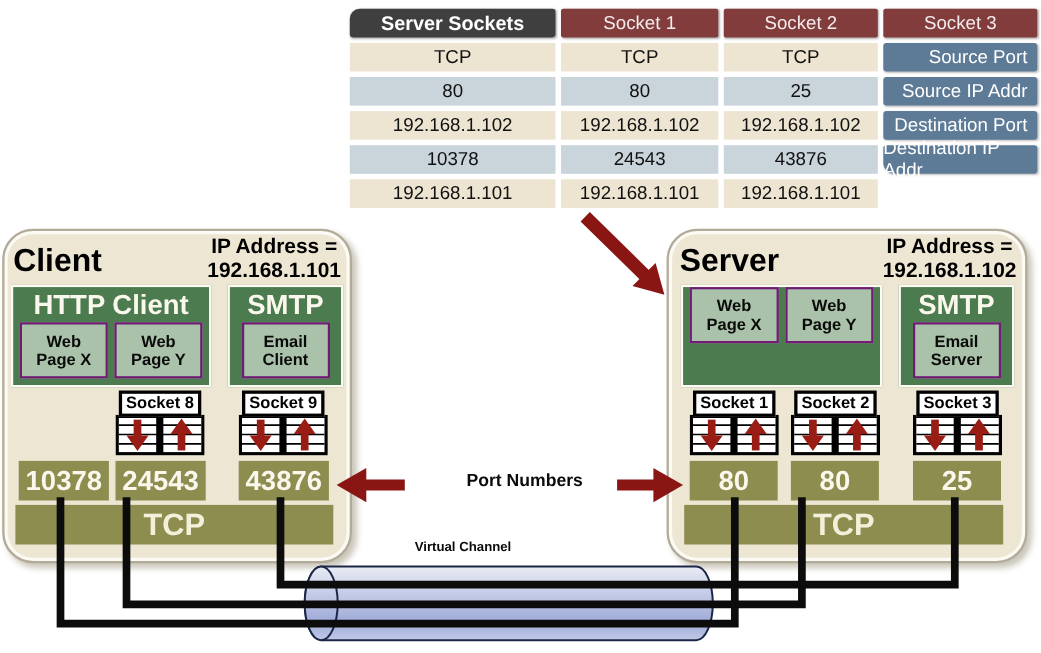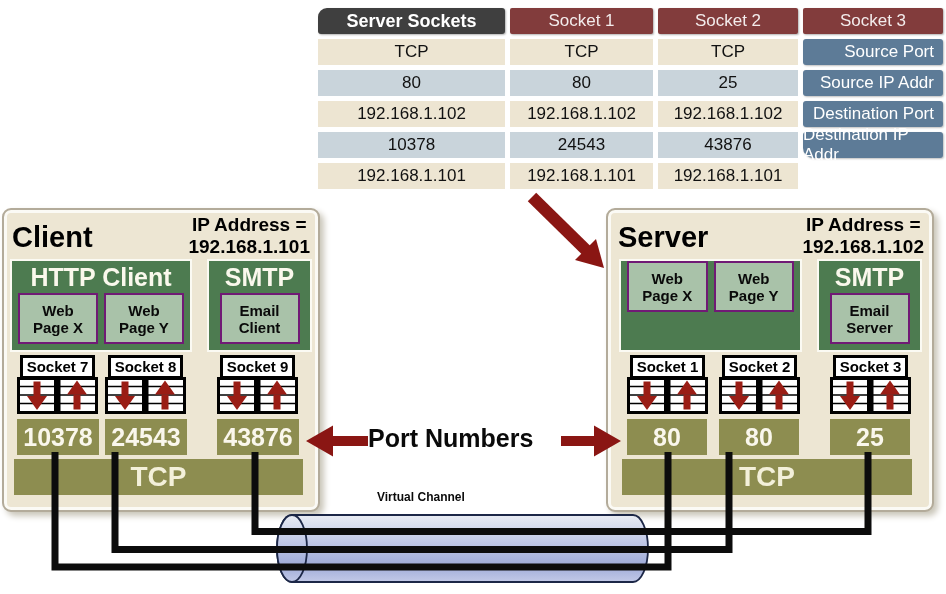--- a/index.html
+++ b/index.html
@@ -15,21 +15,21 @@
   }
   .cell{display:flex;align-items:center;justify-content:center;font-size:17px;color:#111;}
   .hdr-corner{background:#3f3f3f;color:#fff;font-weight:bold;font-size:18px;border-radius:9px 3px 3px 3px;box-shadow:1px 1px 2px rgba(0,0,0,.3);}
   .hdr-socket{background:#823c3c;color:#f3ecec;border-radius:2px;box-shadow:1px 1px 2px rgba(0,0,0,.3);}
   .row-label{background:#5d7b97;color:#fff;justify-content:flex-end;padding-right:9px;border-radius:3px;box-shadow:1px 1px 2px rgba(0,0,0,.25);}
   .row-label.last{border-radius:3px 3px 3px 10px;}
   .val-cream{background:#ede5d2;}
   .val-blue{background:#c9d4db;}
   
   .node-box{
-    position:absolute;background:#ede6d3;border:2px solid #b3ab9a;border-radius:9px;
+    position:absolute;background:#ede6d3;border:2px solid #b3ab9a;border-radius:28px;
     box-shadow:4px 4px 6px #c9c5b8, inset 0 0 0 3px #fbfaf5;z-index:1;
   }
   .node-title{position:absolute;font-weight:bold;font-size:29px;line-height:34px;color:#000;}
   .node-ip{position:absolute;font-weight:bold;font-size:19px;line-height:22px;text-align:center;color:#000;white-space:nowrap;}
   .app-box{position:absolute;background:#4d7b50;border:2px solid #fbfaf3;box-sizing:border-box;}
   .app-header{text-align:center;font-weight:bold;font-size:25px;line-height:32px;color:#faf8ec;white-space:nowrap;}
   .app-modules{display:flex;justify-content:center;gap:6px;padding:0 6px;}
   .module{
     background:#a9c2a9;border:2px solid #701a75;height:47px;flex:1;
     display:flex;flex-direction:column;align-items:center;justify-content:center;
@@ -45,22 +45,22 @@
   .socket-grid{display:block;}
   .port-box{
     position:absolute;top:209px;height:36px;background:#8d8d50;color:#faf7ec;
     font-weight:bold;font-size:25px;display:flex;align-items:center;justify-content:center;
   }
   .tcp-bar{
     position:absolute;top:249px;height:36px;background:#8d8d50;color:#f3f0da;
     font-weight:bold;font-size:28px;display:flex;align-items:center;justify-content:center;
   }
   
-  .port-numbers{position:absolute;left:368px;top:424px;width:218px;text-align:left;
-    font-weight:bold;font-size:25px;line-height:28px;color:#0a0a0a;z-index:11;}
+  .port-numbers{position:absolute;left:368px;top:424px;width:218px;text-align:center;
+    font-weight:bold;font-size:16px;line-height:28px;color:#0a0a0a;z-index:11;}
   .virtual-channel{position:absolute;left:377px;top:490px;width:170px;
     font-weight:bold;font-size:12px;color:#0a0a0a;z-index:11;}
   .overlay{position:absolute;left:0;top:0;z-index:10;pointer-events:none;}
   .defs-holder{position:absolute;width:0;height:0;}
 </style>
 </head>
 <body>
 
 <svg class="defs-holder" aria-hidden="true">
   <defs>
@@ -143,26 +143,20 @@
     <div class="app-box" style="left:203px;top:49px;width:105px;height:93px;">
       <div class="app-header">SMTP</div>
       <div class="app-modules">
         <div class="module single">
           <span>Email</span>
           <span>Client</span>
         </div>
       </div>
     </div>
 
-    <div class="socket-widget" style="left:13px;">
-      <div class="socket-label">Socket 7</div>
-      <svg class="socket-grid" width="81" height="37" viewBox="0 0 81 37">
-          <use href="#socketgrid"></use>
-        </svg>
-    </div>
     <div class="socket-widget" style="left:101px;">
       <div class="socket-label">Socket 8</div>
       <svg class="socket-grid" width="81" height="37" viewBox="0 0 81 37">
           <use href="#socketgrid"></use>
         </svg>
     </div>
     <div class="socket-widget" style="left:213px;">
       <div class="socket-label">Socket 9</div>
       <svg class="socket-grid" width="81" height="37" viewBox="0 0 81 37">
           <use href="#socketgrid"></use>

